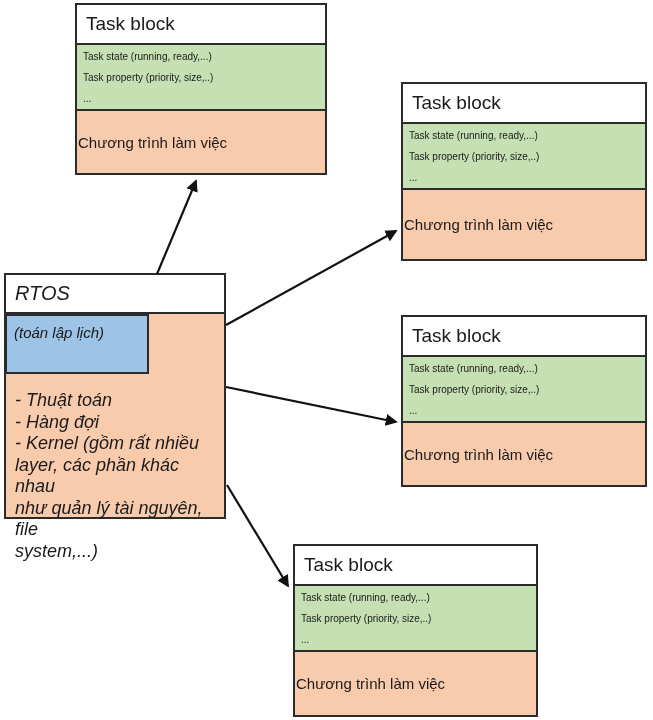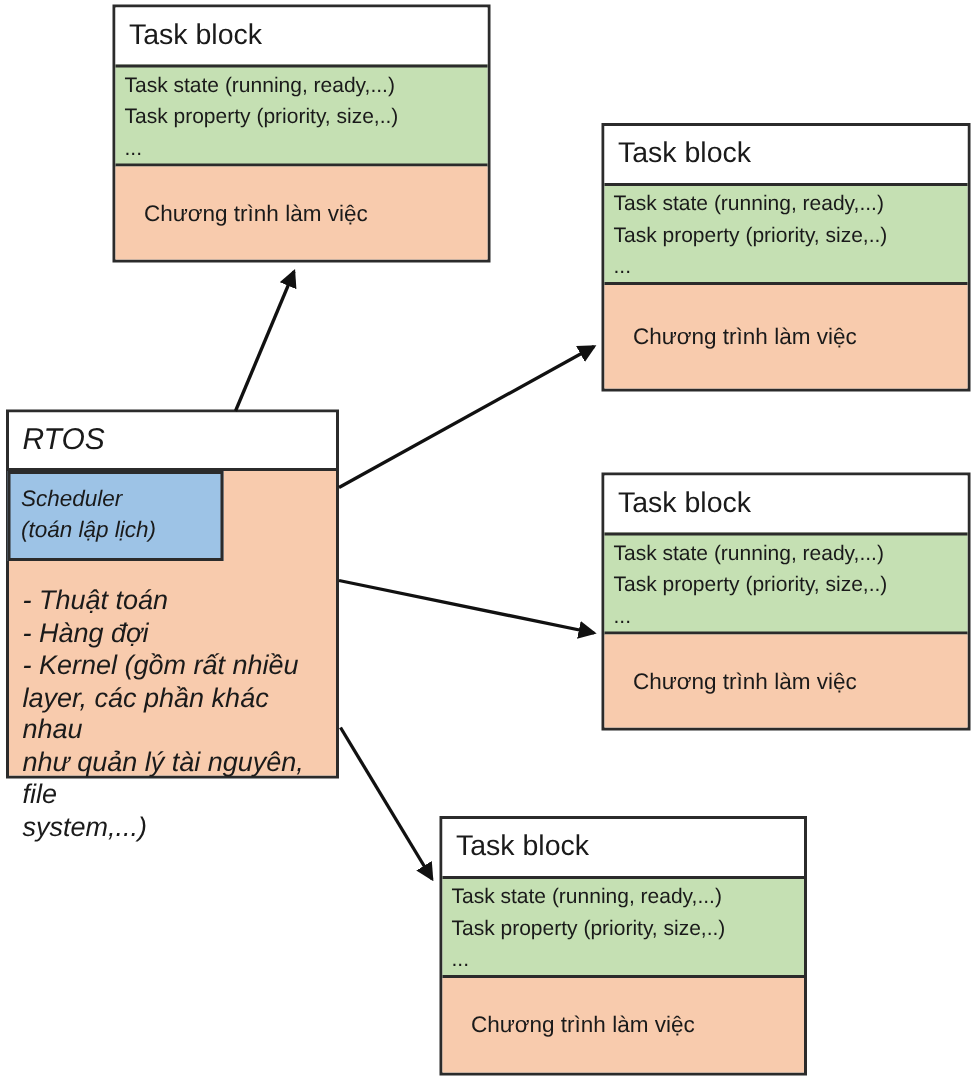--- a/index.html
+++ b/index.html
@@ -39,30 +39,30 @@
     padding-left: 9px;
     font-size: 19px;
     background: #ffffff;
   }
   .tb-state {
     flex: 0 0 64px;
     background: var(--green);
     border-top: 2px solid var(--border);
     border-bottom: 2px solid var(--border);
     padding: 1px 4px 0 6px;
-    font-size: 14px;
+    font-size: 10px;
     line-height: 21px;
     box-sizing: border-box;
   }
   .tb-program {
     flex: 1 1 auto;
     background: var(--orange);
     display: flex;
     align-items: center;
-    padding-left: 19px;
+    padding-left: 1px;
     font-size: 15px;
   }
 
   #block-1 { left: 75px;  top: 3px;   width: 252px; height: 172px; }
   #block-2 { left: 401px; top: 82px;  width: 246px; height: 179px; }
   #block-3 { left: 401px; top: 315px; width: 246px; height: 172px; }
   #block-4 { left: 293px; top: 544px; width: 245px; height: 173px; }
 
   #rtos {
     position: absolute;
@@ -169,21 +169,20 @@
       <div>Task property (priority, size,..)</div>
       <div>...</div>
     </div>
     <div class="tb-program">Chương trình làm việc</div>
   </div>
 
   <div id="rtos">
     <div class="rtos-title">RTOS</div>
     <div class="rtos-body">
       <div class="scheduler">
-        <div>Scheduler</div>
         <div>(toán lập lịch)</div>
       </div>
       <div class="rtos-notes">- Thuật toán
 - Hàng đợi
 - Kernel (gồm rất nhiều
 layer, các phần khác nhau
 như quản lý tài nguyên, file
 system,...)</div>
     </div>
   </div>

